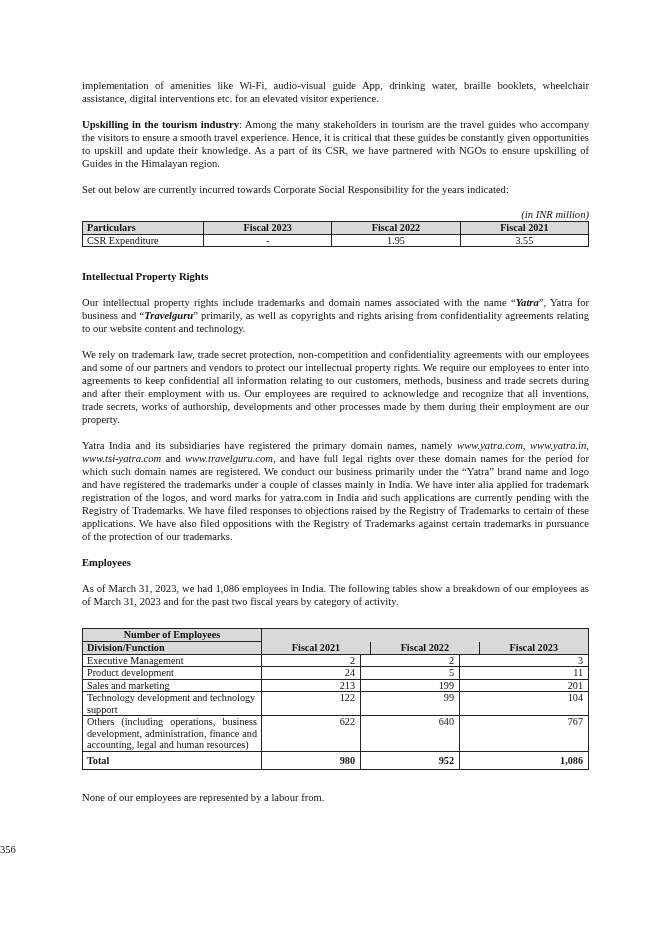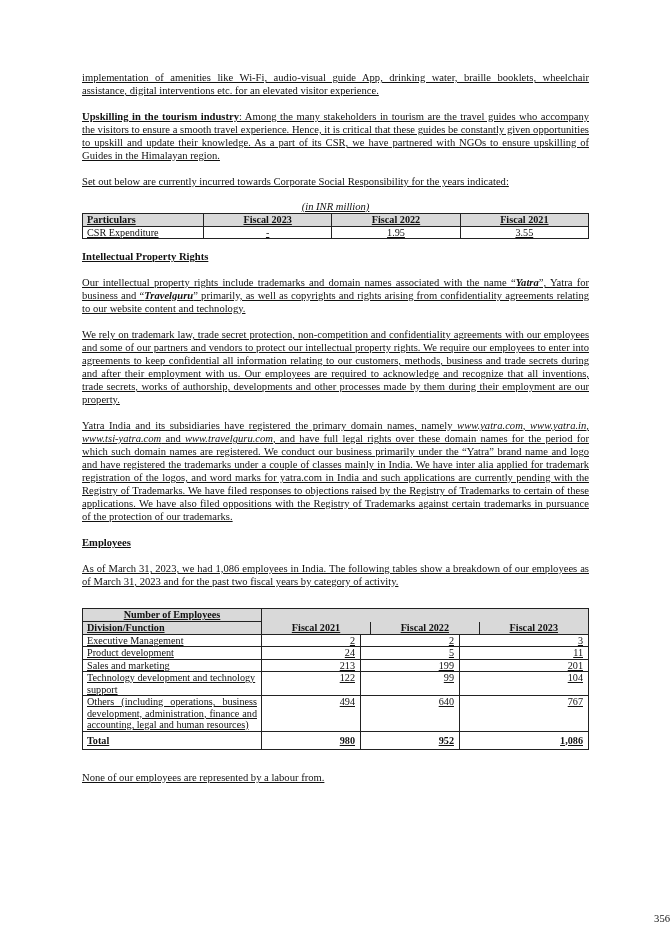--- a/index.html
+++ b/index.html
@@ -1,42 +1,42 @@
 <!DOCTYPE html>
 <html><head>
   <meta charset="utf-8">
   <style>
     html, body { margin: 0; padding: 0; background: #ffffff; }
     body {
       width: 670px; height: 947px; position: relative; overflow: hidden;
       font-family: "Liberation Serif", serif; color: #111; font-size: 10.6px; line-height: 13px;
     }
-    .page { position: absolute; left: 82px; top: 71px; width: 507px; text-decoration: underline; }
+    .page { position: absolute; left: 82px; top: 79px; width: 507px; }
     p { margin: 0; text-align: justify; }
     .para { margin-bottom: 13px; }
     .bold { font-weight: bold; }
     .ital { font-style: italic; }
     .heading { font-weight: bold; margin-bottom: 13px; }
-    .unit-note { text-align: center; font-style: italic; margin-top: 12px; height: 13px; }
+    .unit-note { text-align: right; font-style: italic; margin-top: 12px; height: 13px; }
     table { border-collapse: collapse; width: 100%; font-size: 10.2px; line-height: 11.5px; }
     .csr-table th, .csr-table td { border: 1px solid #222; padding: 0 4px; }
     .csr-table th { background: #d9d9d9; font-weight: bold; }
     .csr-table th.first, .csr-table td.first { text-align: left; width: 112px; }
     .csr-table td.num { text-align: center; }
-    .csr-table { border: 1.5px solid #222; margin-bottom: 11px; }
+    .csr-table { border: 1.5px solid #222; margin-bottom: 23px; }
     .emp-table { border: 1.5px solid #222; margin-top: 20px; margin-bottom: 21px; }
     .emp-table td, .emp-table th { border: 1px solid #222; padding: 0 4px; vertical-align: top; }
     .emp-table .hdr { background: #d9d9d9; font-weight: bold; }
     .emp-table .col1 { width: 170px; text-align: left; }
     .emp-table .num { text-align: right; padding-right: 5px; }
     .emp-table .center { text-align: center; }
     .emp-table .bottom { vertical-align: bottom; text-align: center; }
     .emp-table .just { text-align: justify; }
     .emp-table .total td { font-weight: bold; padding-top: 3px; padding-bottom: 3px; }
-    .page-number { position: absolute; top: 912px; left: 0; width: 670px; text-align: right; font-size: 10.6px; }
+    .page-number { position: absolute; top: 843px; left: 0; width: 670px; text-align: left; font-size: 10.6px; }
   </style>
 </head>
 <body>
 
 <div class="page">
 
   <p class="para">implementation of amenities like Wi-Fi, audio-visual guide App, drinking water, braille booklets, wheelchair assistance, digital interventions etc. for an elevated visitor experience.</p>
 
   <p class="para"><span class="bold">Upskilling in the tourism industry</span><span>: Among the many stakeholders in tourism are the travel guides who accompany the visitors to ensure a smooth travel experience. Hence, it is critical that these guides be constantly given opportunities to upskill and update their knowledge. As a part of its CSR, we have partnered with NGOs to ensure upskilling of Guides in the Himalayan region.</span></p>
 
@@ -115,21 +115,21 @@
       <td class="num">201</td>
     </tr>
     <tr>
       <td class="col1">Technology development and technology support</td>
       <td class="num">122</td>
       <td class="num">99</td>
       <td class="num">104</td>
     </tr>
     <tr>
       <td class="col1 just">Others (including operations, business development, administration, finance and accounting, legal and human resources)</td>
-      <td class="num">494</td>
+      <td class="num">622</td>
       <td class="num">640</td>
       <td class="num">767</td>
     </tr>
     <tr class="total">
       <td class="col1">Total</td>
       <td class="num">980</td>
       <td class="num">952</td>
       <td class="num">1,086</td>
     </tr>
   </tbody>

